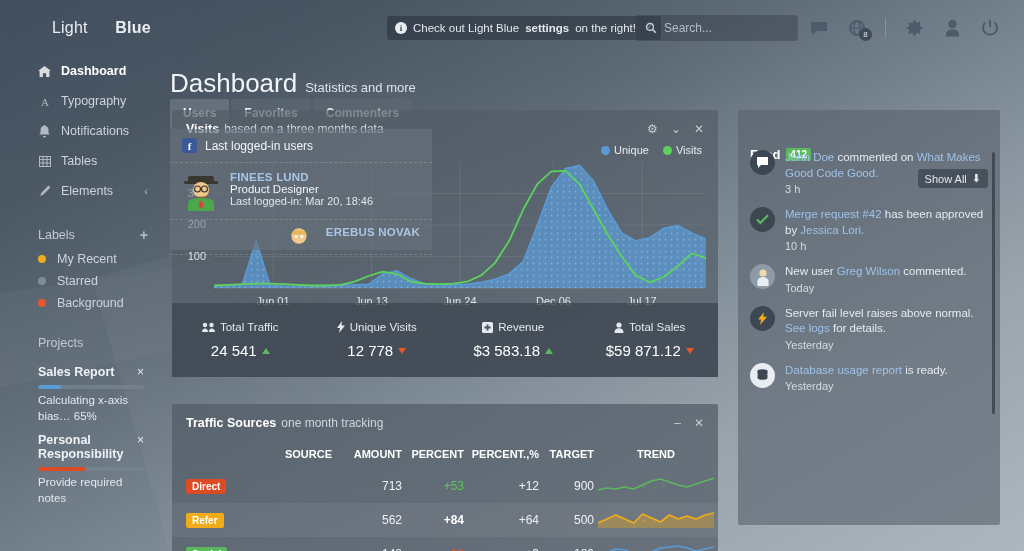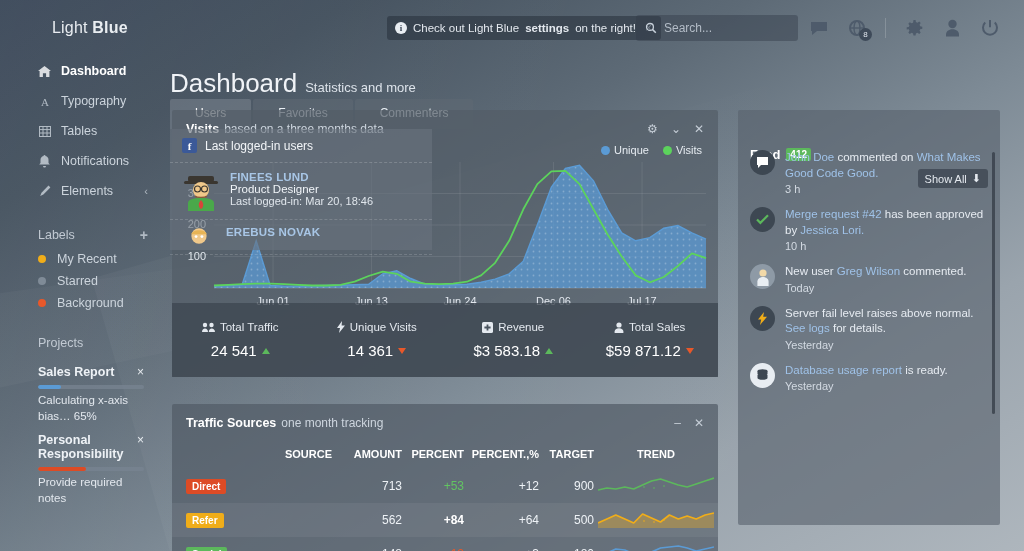--- a/index.html
+++ b/index.html
@@ -25,21 +25,21 @@
 
   
   #header {
     position: absolute; top: 0; left: 0; width: 1024px; height: 56px;
     display: flex; align-items: center; z-index: 20;
   }
   #brand {
     width: 170px; padding-left: 52px; color: #e9edf1;
     font-size: 16px; letter-spacing: .2px; white-space: nowrap;
   }
-  #brand .bold { font-weight: bold; }
+  #brand .bold { font-weight: bold; margin-left: 23px; }
 
   .notice {
     position: absolute; left: 387px; top: 16px; height: 24px;
     display: flex; align-items: center; gap: 6px;
     background: rgba(38,47,58,0.55); border-radius: 3px;
     padding: 0 9px 0 8px; color: #e3e8ee; font-size: 11.5px;
     white-space: nowrap;
   }
   .notice .info-circle {
     width: 12px; height: 12px; border-radius: 50%;
@@ -161,21 +161,21 @@
   table.tbl td.src { text-align: left; padding-left: 14px; }
   table.tbl tbody tr.alt { background: rgba(255,255,255,0.06); }
   .badge { display: inline-block; color: #fff; font-size: 10px; font-weight: bold;
     border-radius: 2px; padding: 2px 6px; }
   .chg-up { color: #62c462; } .chg-dn { color: #e8582a; } .chg-bold { color: #ffffff; font-weight: bold; }
 
   
   #users-panel { left: 568px; top: 400px; width: 262px; height: 151px; }
   .tabs { display: flex; gap: 2px; height: 30px; }
   .tab { background: rgba(95,105,116,0.58); color: #eaeff4; font-size: 12px;
-    padding: 7px 25px; border-radius: 2px 2px 0 0; }
+    padding: 7px 13px; border-radius: 2px 2px 0 0; font-weight: bold; }
   .tab.active { background: rgba(113,123,134,0.70); color: #ffffff; }
   .users-body { background: rgba(105,115,126,0.62); height: 121px; position: relative; }
   .users-sub { display: flex; align-items: center; gap: 8px; padding: 9px 12px;
     color: #f2f5f8; font-size: 12px; border-bottom: 1px dashed rgba(255,255,255,0.18); }
   .fb { width: 15px; height: 15px; background: #3b5998; color: #fff; font-size: 11px; font-weight: bold;
     display: flex; align-items: center; justify-content: center; border-radius: 2px;
     font-family: "Liberation Serif", serif; }
   .user-row { display: flex; gap: 10px; padding: 8px 12px; border-bottom: 1px dashed rgba(255,255,255,0.16); }
   .user-name { color: #a8c6e6; font-size: 11.5px; font-weight: bold; letter-spacing: .2px; }
   .user-role { color: #f0f4f8; font-size: 11.5px; }
@@ -261,39 +261,39 @@
     <span class="ni">
       <svg width="12" height="12" viewBox="0 0 12 12">
           <text x="6" y="10.5" font-size="11" font-family="Liberation Serif, serif" fill="#ccd4dc" text-anchor="middle">A</text>
         </svg>
     </span>
     <span>Typography</span>
   </div>
 
   <div class="nav-item">
     <span class="ni">
+      <svg width="11" height="13" viewBox="0 0 11 13">
+        <path d="M5.5 0a1 1 0 011 1c2 .4 3 2 3 4v3l1.3 1.6H.2L1.5 8V5c0-2 1-3.6 3-4a1 1 0 011-1z" fill="#ccd4dc"></path>
+        <path d="M4 11h3a1.5 1.5 0 01-3 0z" fill="#ccd4dc"></path>
+      </svg>
+    </span>
+    <span>Notifications</span>
+  </div>
+
+  <div class="nav-item">
+    <span class="ni">
       <svg width="12" height="11" viewBox="0 0 12 11">
         <rect x="0.5" y="0.5" width="11" height="10" fill="none" stroke="#ccd4dc"></rect>
         <line x1="0.5" y1="3.6" x2="11.5" y2="3.6" stroke="#ccd4dc"></line>
         <line x1="0.5" y1="7" x2="11.5" y2="7" stroke="#ccd4dc"></line>
         <line x1="4" y1="0.5" x2="4" y2="10.5" stroke="#ccd4dc"></line>
         <line x1="8" y1="0.5" x2="8" y2="10.5" stroke="#ccd4dc"></line>
       </svg>
     </span>
     <span>Tables</span>
-  </div>
-
-  <div class="nav-item">
-    <span class="ni">
-      <svg width="11" height="13" viewBox="0 0 11 13">
-        <path d="M5.5 0a1 1 0 011 1c2 .4 3 2 3 4v3l1.3 1.6H.2L1.5 8V5c0-2 1-3.6 3-4a1 1 0 011-1z" fill="#ccd4dc"></path>
-        <path d="M4 11h3a1.5 1.5 0 01-3 0z" fill="#ccd4dc"></path>
-      </svg>
-    </span>
-    <span>Notifications</span>
   </div>
 
   <div class="nav-item">
     <span class="ni">
       <svg width="12" height="12" viewBox="0 0 12 12">
           <path d="M9.5 0.6l1.9 1.9-7 7L1.2 11l1.3-3.2z" fill="#ccd4dc"></path>
         </svg>
     </span>
     <span>Elements</span>
     <span class="chev">‹</span>
@@ -424,21 +424,21 @@
         </div>
       </div>
       <div class="stat">
         <div class="sl">
           <svg width="8" height="12" viewBox="0 0 8 12">
             <path d="M5 0L0 7h3l-1 5 6-7.5H4.6z" fill="#e4e9ef"></path>
           </svg>
           <span>Unique Visits</span>
         </div>
         <div class="sv">
-          <span>14 361</span>
+          <span>12 778</span>
           <span class="tri-dn"></span>
         </div>
       </div>
       <div class="stat">
         <div class="sl">
           <svg width="11" height="11" viewBox="0 0 11 11">
             <rect width="11" height="11" rx="1.6" fill="#e4e9ef"></rect>
             <path d="M4.6 2.4h1.8v2.2h2.2v1.8H6.4v2.2H4.6V6.4H2.4V4.6h2.2z" fill="#4a5560"></path>
           </svg>
           <span>Revenue</span>
@@ -628,21 +628,21 @@
           <path d="M13 25c2 2 10 2 12 0" stroke="#8a5a3a" stroke-width="1.3" fill="none"></path>
           <path d="M6 40v-8c0-3.5 5-5 13-5s13 1.5 13 5v8z" fill="#4aa84a"></path>
           <path d="M19 29c-3 3-3 7 0 9 3-2 3-6 0-9z" fill="#d8453a"></path>
         </svg>
         <div>
           <div class="user-name">FINEES LUND</div>
           <div class="user-role">Product Designer</div>
           <div class="user-last">Last logged-in: Mar 20, 18:46</div>
         </div>
       </div>
-      <div class="user-row" style="padding-top:6px;">
+      <div class="user-row" style="padding-top:6px;justify-content:flex-end;">
         <svg width="34" height="20" viewBox="0 0 34 34">
           <circle cx="17" cy="17" r="13" fill="#f0c88a"></circle>
           <path d="M4 14c2-9 24-9 26 0z" fill="#e8b455"></path>
           <circle cx="12" cy="18" r="2.4" fill="#fff"></circle>
             <circle cx="22" cy="18" r="2.4" fill="#fff"></circle>
         </svg>
         <div>
           <div class="user-name">EREBUS NOVAK</div>
         </div>
       </div>

